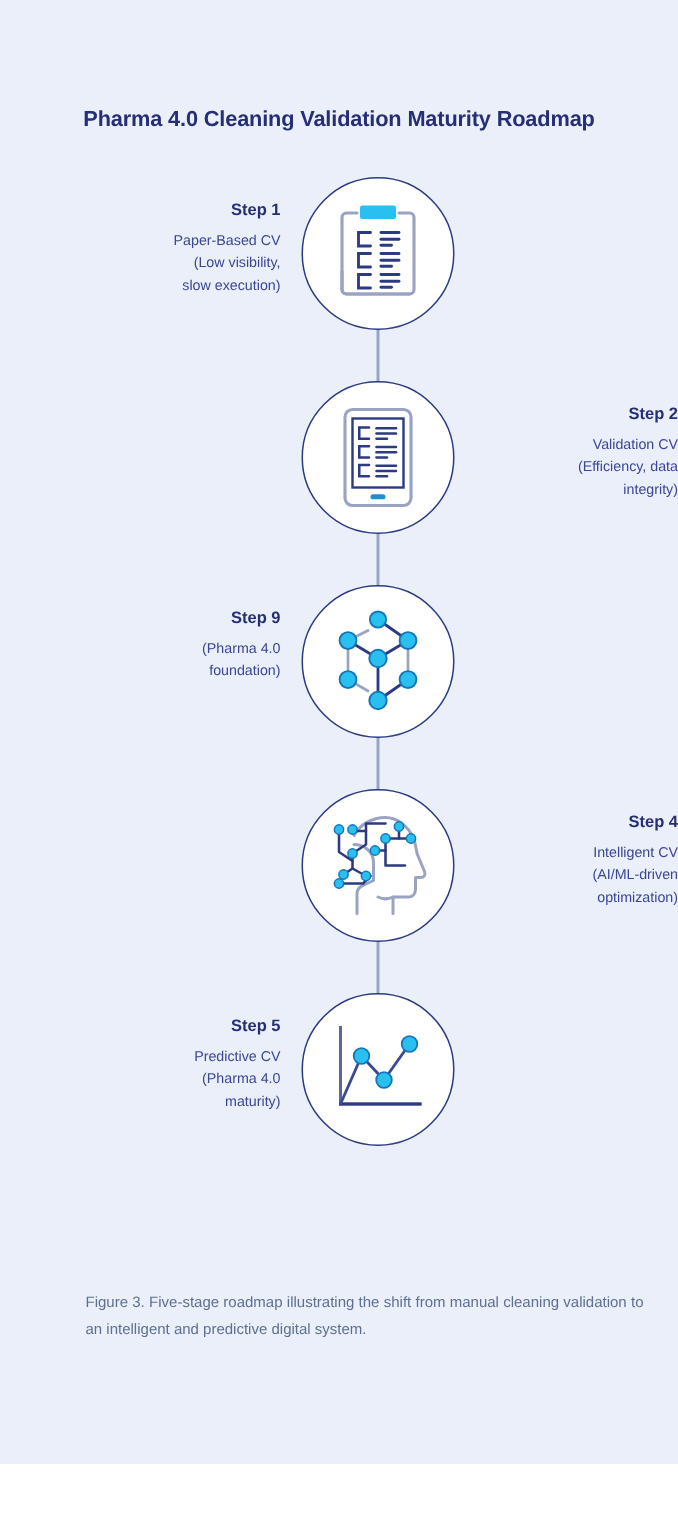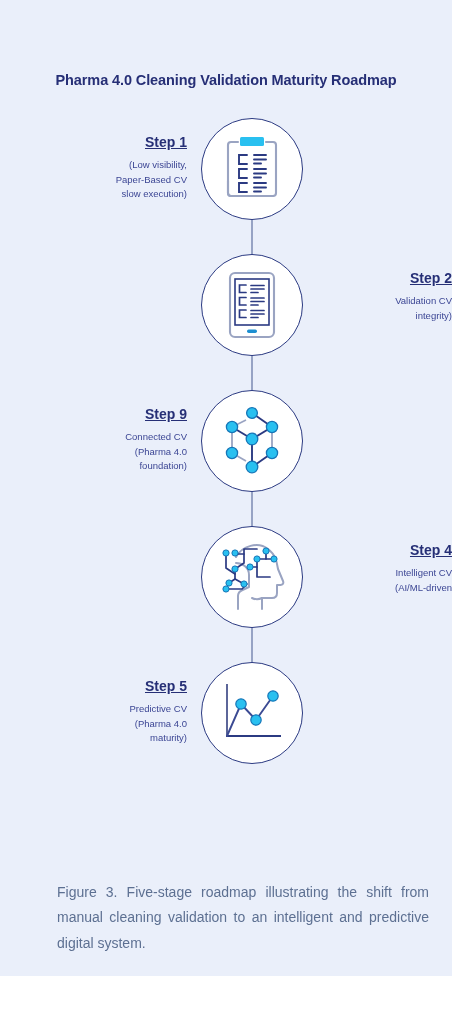--- a/index.html
+++ b/index.html
@@ -63,40 +63,39 @@
   }
   .node svg { display: block; }
   .labels {
     position: absolute;
     top: 16px;
     width: 132px;
   }
   .labels.left  { left: 55px;  text-align: right; }
   .labels.right { left: 320px; text-align: right; }
   .step-title {
-    font-size: 14px;
+    font-size: 11px;
     font-weight: bold;
     color: #262f76;
     margin-bottom: 7px;
     line-height: 1.2;
-    text-decoration: underline;
   }
   .step-desc {
     font-size: 9.5px;
     color: #3c4694;
     line-height: 1.55;
   }
 
   
   .caption {
     position: absolute;
     left: 57px;
-    top: 880px;
+    top: 860px;
     width: 372px;
-    font-size: 14px;
+    font-size: 10px;
     line-height: 1.82;
     color: #5d7092;
     text-align: justify;
   }
 </style>
 </head>
 <body>
 
 <div class="page">
 
@@ -106,22 +105,22 @@
 
     <div class="connector" style="top:98px;height:50px;"></div>
     <div class="connector" style="top:234px;height:50px;"></div>
     <div class="connector" style="top:370px;height:50px;"></div>
     <div class="connector" style="top:506px;height:50px;"></div>
 
     <div class="step" style="top:0px;">
       <div class="labels left">
         <div class="step-title">Step 1</div>
         <div class="step-desc">
+          <div>Paper-Based CV</div>
           <div>(Low visibility,</div>
-          <div>Paper-Based CV</div>
           <div>slow execution)</div>
         </div>
       </div>
       <div class="node">
         <svg width="100" height="100" viewBox="0 0 100 100">
 
           <path d="M36 23 h-7 a3 3 0 0 0 -3 3 v48 a3 3 0 0 0 3 3 h42 a3 3 0 0 0 3 -3 v-48 a3 3 0 0 0 -3 -3 h-7" fill="none" stroke="#9aa4c2" stroke-width="2.1" stroke-linecap="round"></path>
           <path d="M26 62 v12 a3 3 0 0 0 3 3 h42" fill="none" stroke="#9aa4c2" stroke-width="2.1" stroke-linecap="round"></path>
 
           <rect x="38" y="18" width="24" height="9" rx="1.5" fill="#29c0f0"></rect>
@@ -142,20 +141,21 @@
           </g>
         </svg>
       </div>
     </div>
 
     <div class="step" style="top:136px;">
       <div class="labels right">
         <div class="step-title">Step 2</div>
         <div class="step-desc">
           <div>Validation CV</div>
+          <div>(Efficiency, data</div>
           <div>integrity)</div>
         </div>
       </div>
       <div class="node">
         <svg width="100" height="100" viewBox="0 0 100 100">
 
           <rect x="28" y="18" width="44" height="64" rx="5" fill="none" stroke="#9aa4c2" stroke-width="2.1"></rect>
 
           <rect x="33" y="24" width="34" height="46" fill="none" stroke="#2b3a82" stroke-width="1.6"></rect>
 
@@ -176,21 +176,20 @@
               <path d="M49 62.5 h7"></path>
           </g>
         </svg>
       </div>
     </div>
 
     <div class="step" style="top:272px;">
       <div class="labels left">
         <div class="step-title">Step 9</div>
         <div class="step-desc">
-          <div>Connected CV</div>
           <div>(Pharma 4.0</div>
           <div>foundation)</div>
         </div>
       </div>
       <div class="node">
         <svg width="100" height="100" viewBox="0 0 100 100">
 
           <g stroke="#9aa4c2" stroke-width="1.8" fill="none">
             <path d="M30 36 L30 62"></path>
             <path d="M70 36 L70 62"></path>
@@ -218,20 +217,21 @@
         </svg>
       </div>
     </div>
 
     <div class="step" style="top:408px;">
       <div class="labels right">
         <div class="step-title">Step 4</div>
         <div class="step-desc">
           <div>Intelligent CV</div>
           <div>(AI/ML-driven</div>
+          <div>optimization)</div>
         </div>
       </div>
       <div class="node">
         <svg width="100" height="100" viewBox="0 0 100 100">
 
           <path d="M34 30 C40 19 56 14 66 22 C74 28 75 36 76 42 L81 54 C82 56.5 80.5 58 78.5 58 L75 58
                    L75 66 C75 69 73 71 70 71 L60 71 L60 82" fill="none" stroke="#9aa4c2" stroke-width="2" stroke-linecap="round" stroke-linejoin="round"></path>
           <path d="M36 82 L36 69 C36 66 38 64 40.5 63 L47 60 L47 48 C47 40 40 36 34 36" fill="none" stroke="#9aa4c2" stroke-width="2" stroke-linecap="round" stroke-linejoin="round"></path>
           <path d="M60 71 C57 72.5 53 72.5 50 71" fill="none" stroke="#9aa4c2" stroke-width="2" stroke-linecap="round"></path>
 

